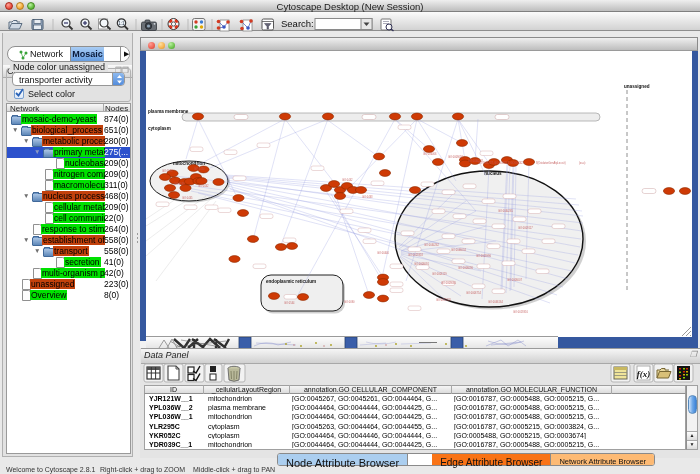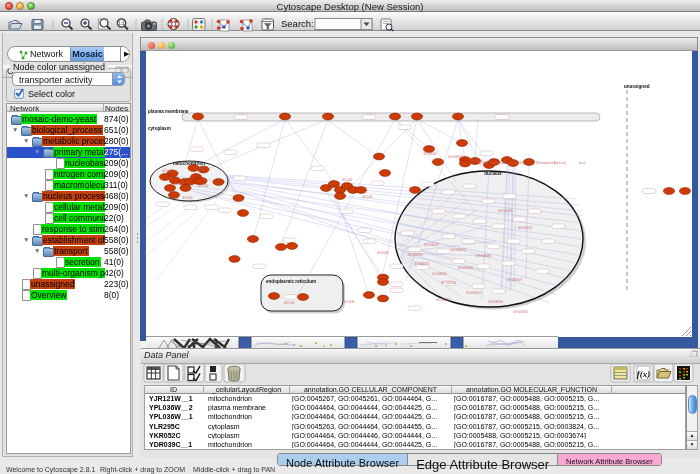--- a/index.html
+++ b/index.html
@@ -502,22 +502,22 @@
 
   <div style="left:546px;top:37px;width:12px;height:65px;background:#f2f2f2;border:1px solid #a0a0a0;border-left:1px solid #909090;">
     <div style="left:0.5px;top:9px;width:9px;height:19px;border-radius:5px;background:linear-gradient(90deg,#cfe4fb,#6ea8e8 50%,#3b82d8);border:0.5px solid #5588bb;"></div>
     <div style="left:0;top:45px;width:10px;height:9px;background:linear-gradient(#fdfdfd,#dcdcdc);border-top:1px solid #aaa;text-align:center;font-size:5px;color:#222;">▲</div>
     <div style="left:0;top:54px;width:10px;height:9px;background:linear-gradient(#fdfdfd,#dcdcdc);border-top:1px solid #aaa;text-align:center;font-size:5px;color:#222;">▼</div>
   </div>
 </div>
 
 <div style="left:277px;top:453px;height:13px;border:1px solid #8a8a8a;border-radius:3px;background:#fff;white-space:nowrap;display:flex;position:absolute;">
   <div style="position:relative;font-size:11px;color:#111;padding:2.5px 8px 0 8px;background:#abceef;border-right:1px solid #8a8a8a;border-radius:2px 0 0 2px;box-sizing:border-box;">Node Attribute Browser</div>
-  <div style="position:relative;font-size:13px;color:#111;padding:2.5px 8px 0 8px;background:#e5e5e5;border-right:1px solid #8a8a8a;box-sizing:border-box;">Edge Attribute Browser</div>
-  <div style="position:relative;font-size:7.5px;color:#111;padding:2.5px 8px 0 8px;background:#f9a8d4;border-radius:0 2px 2px 0;box-sizing:border-box;">Network Attribute Browser</div>
+  <div style="position:relative;font-size:10px;color:#111;padding:2.5px 8px 0 8px;background:#f97316;border-right:1px solid #8a8a8a;box-sizing:border-box;margin-left:24px;">Edge Attribute Browser</div>
+  <div style="position:relative;font-size:7.5px;color:#111;padding:2.5px 8px 0 8px;background:#fdba74;border-radius:0 2px 2px 0;box-sizing:border-box;">Network Attribute Browser</div>
 </div>
 <div class="cpanel" id="cpanel">
   <div class="cphead">Control Panel<span style="position:absolute;right:3px;top:1px;font-size:8px;color:#888;">❐❐</span></div>
 
   <div style="left:4px;top:13px;width:123px;height:16px;border:1px solid #8f8f8f;border-radius:8px;background:#fff;overflow:hidden;">
     <div style="left:0;top:0;width:64px;height:16px;font-size:9px;color:#111;padding:2px 0 0 22px;">Network</div>
     <svg width="9" height="10" style="position:absolute;left:11px;top:3px;">
       <circle cx="2" cy="2" r="1.5" fill="#3aa33a"></circle>
         <circle cx="7" cy="3" r="1.5" fill="#3aa33a"></circle>
         <circle cx="4" cy="8" r="1.5" fill="#3aa33a"></circle>

